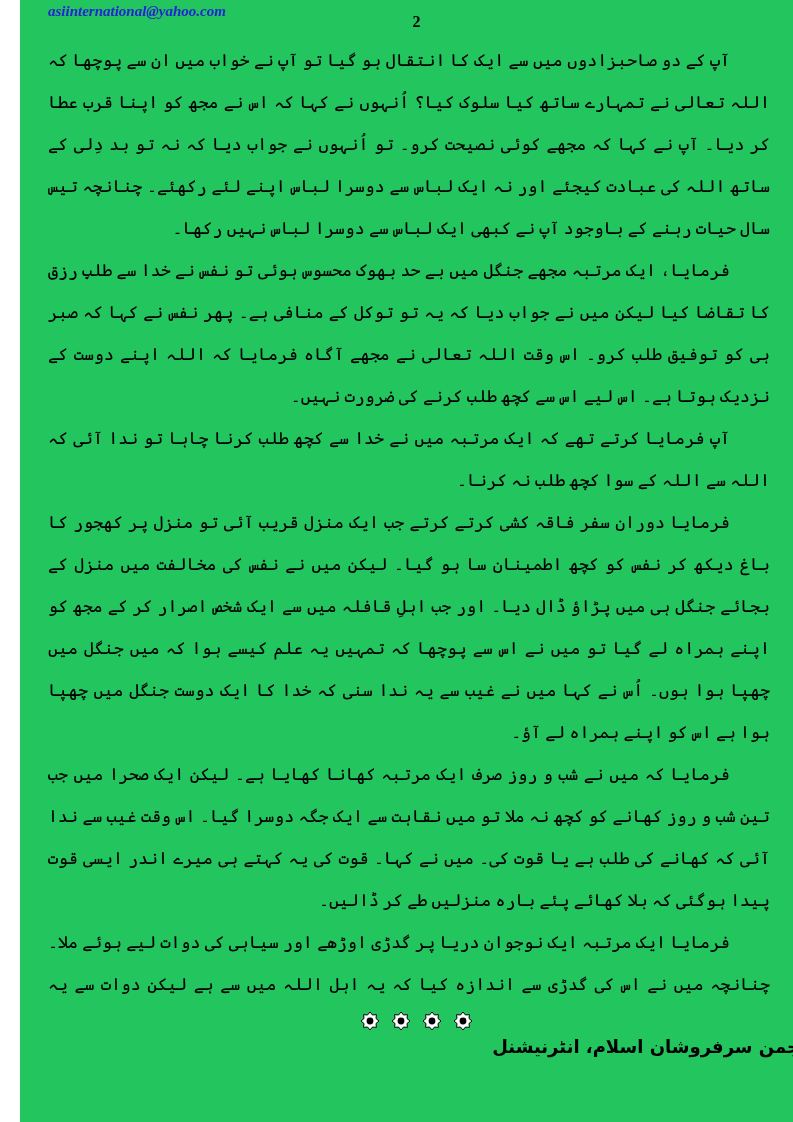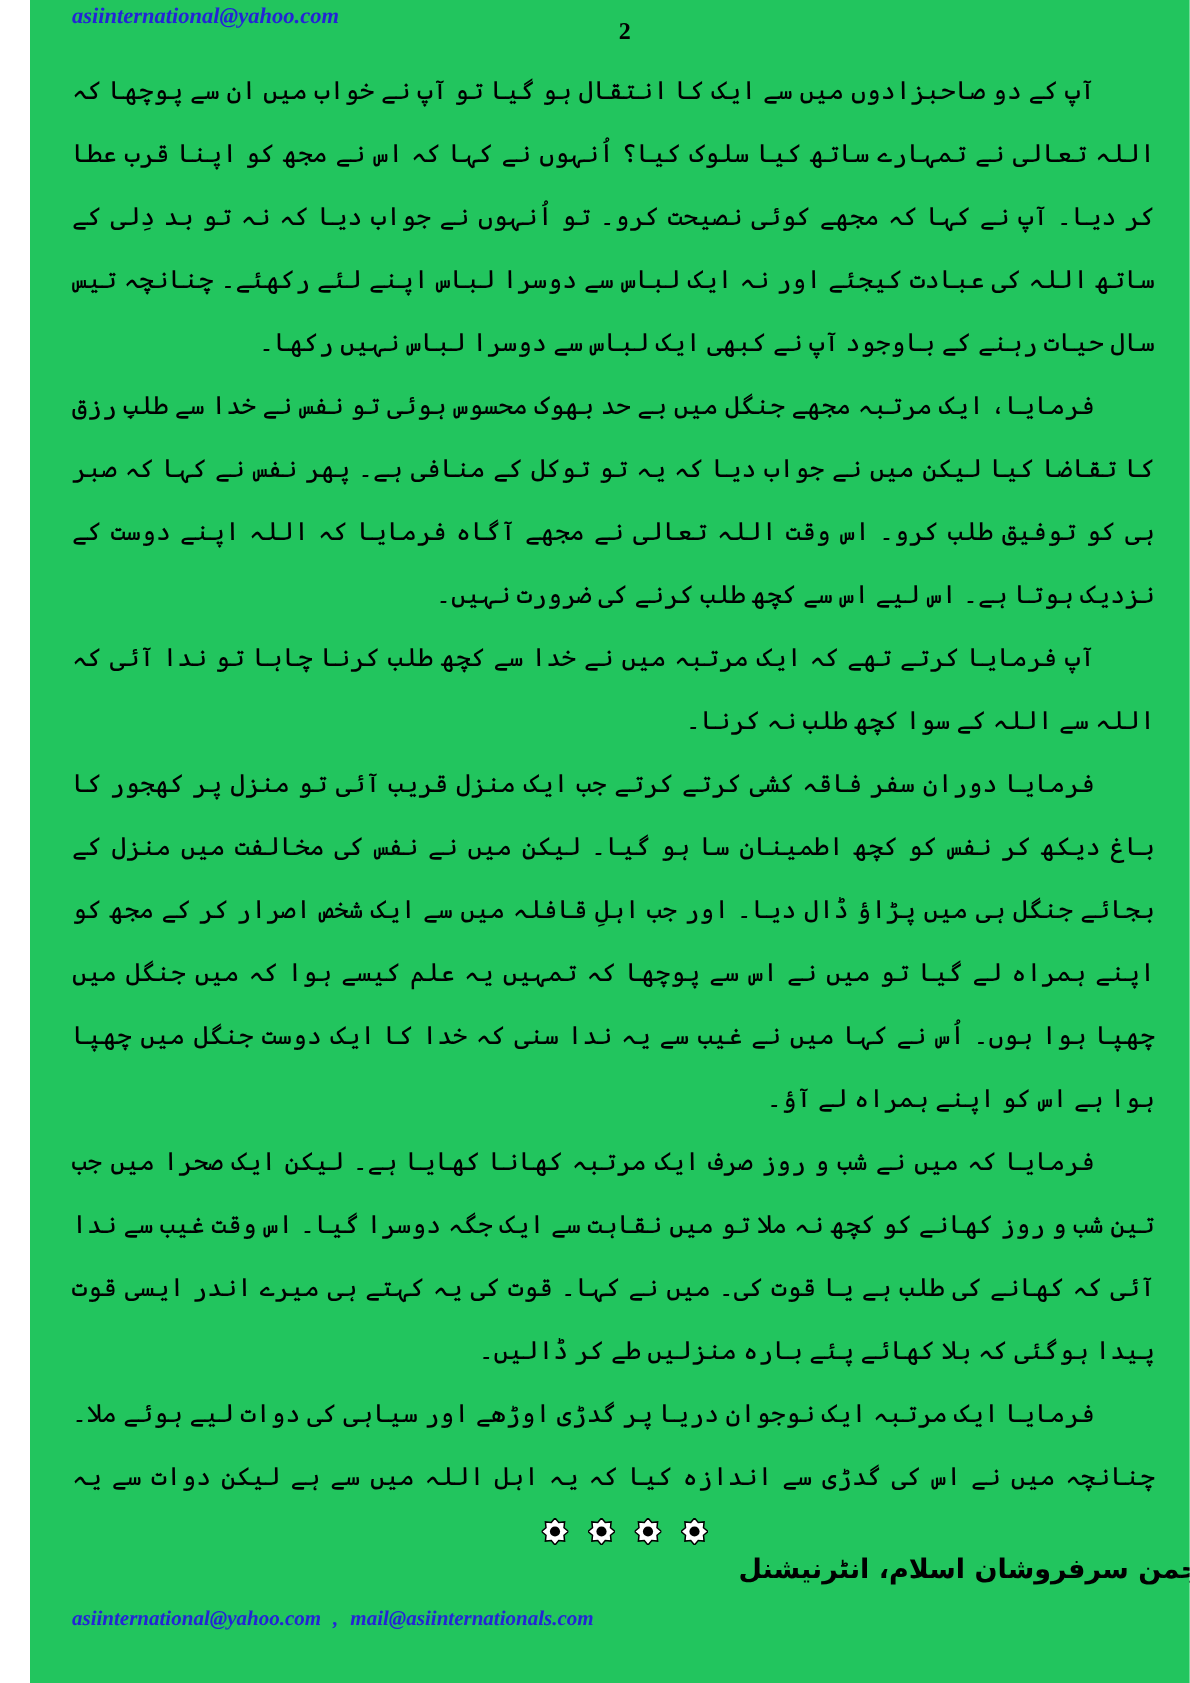--- a/index.html
+++ b/index.html
@@ -161,18 +161,15 @@
       <svg viewBox="0 0 18 18" width="18" height="18">
         <polygon points="9,0 11.5,3 15.4,2.6 15,6.5 18,9 15,11.5 15.4,15.4 11.5,15 9,18 6.5,15 2.6,15.4 3,11.5 0,9 3,6.5 2.6,2.6 6.5,3" fill="#ffffff" stroke="#000000" stroke-width="1"></polygon>
         <circle cx="9" cy="9" r="3.4" fill="#000000"></circle>
       </svg>
     </span>
   </div>
 
   <div class="org-name">انجمن سرفروشان اسلام، انٹرنیشنل</div>
 
   <div class="footer-row">
-    <span class="footer-emails">
-      <a>asiinternational@yahoo.com</a><span class="sep">,</span><a>mail@asiinternationals.com</a>
-    </span>
   </div>
 
 </div>
 
 </body></html>

